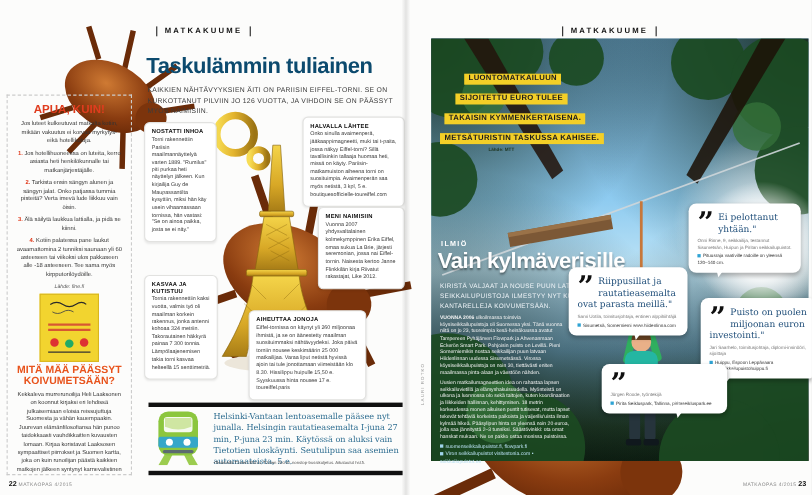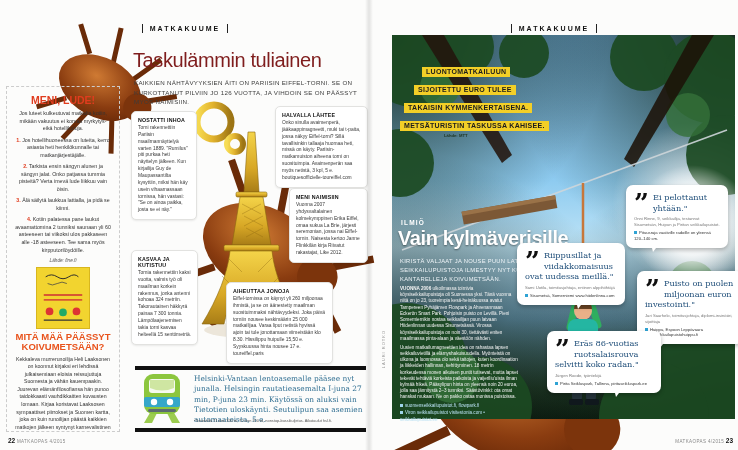--- a/index.html
+++ b/index.html
@@ -21,21 +21,21 @@
   .apua-title{color:#e03c1e;font-weight:bold;font-size:10.5px;margin:1px 0 4px;}
   .apua-intro{font-size:5.3px;line-height:1.45;color:#333;margin-bottom:3.5px;}
   .tip{font-size:5.3px;line-height:1.45;color:#333;margin-bottom:3.5px;}
   .tip b{color:#e03c1e;}
   .apua-source{font-size:4.7px;font-style:italic;color:#555;margin-bottom:4px;}
   #book-cover{width:52px;height:60px;margin:2px auto 3px;background:#f2d42f;border:1px solid #d8b61e;position:relative;}
   .book-title{color:#e8531c;font-weight:bold;font-size:9.5px;line-height:1.1;}
   .book-body{font-size:5.2px;line-height:1.45;color:#333;margin-top:3px;}
 
   
-  #art-title{position:absolute;left:133px;top:49px;font-size:20px;font-weight:400;letter-spacing:-.4px;color:#7f1d1d;}
+  #art-title{position:absolute;left:133px;top:49px;font-size:20px;font-weight:700;letter-spacing:-.4px;color:#0c4a6e;}
   #art-standfirst{position:absolute;left:134px;top:78px;width:234px;font-size:6.2px;letter-spacing:.3px;
                   color:#3c3c3c;line-height:1.55;}
   #eiffel{position:absolute;left:172px;top:92px;width:150px;height:250px;}
   .callout{position:absolute;background:#fff;border:1px solid #e2e2e0;border-radius:5px;padding:5px 6px;
            box-shadow:0 1px 2px rgba(0,0,0,.08);box-sizing:border-box;}
   .callout h4{font-size:5.3px;font-weight:bold;margin:0 0 2px;color:#111;letter-spacing:.2px;}
   .callout p{font-size:4.9px;line-height:1.4;color:#3a3a3a;margin:0;}
   #co-0{left:131px;top:111px;width:66px;}
   #co-1{left:275px;top:106px;width:93px;}
   #co-2{left:289px;top:188px;width:79px;}
@@ -147,21 +147,21 @@
       </g>
       <g transform="translate(82,64) rotate(20)">
         <ellipse rx="14" ry="9.5" fill="url(#bugg)"></ellipse>
           <circle cx="13.5" cy="0" r="4.5" fill="#7c340c"></circle>
       </g>
     </g>
   </svg>
 
   
   <div id="sidebar-box">
-    <div class="apua-title">MENI, LUDE!</div>
+    <div class="apua-title">APUA, KUIN!</div>
     <div class="apua-intro">Jos luteet kulkeutuvat matkalta kotiin, mikään vakuutus ei korvaa myrkytys- eikä hotellikuluja.</div>
     <div class="tip"><b>1.</b> <span>Jos hotellihuoneessa on luteita, kerro asiasta heti henkilökunnalle tai matkanjärjestäjälle.</span></div>
     <div class="tip"><b>2.</b> <span>Tarkista ensin sängyn alunen ja sängyn jalat. Onko patjassa tummia pisteitä? Verta imevä lude liikkuu vain öisin.</span></div>
     <div class="tip"><b>3.</b> <span>Älä säilytä laukkua lattialla, ja pidä se kiinni.</span></div>
     <div class="tip"><b>4.</b> <span>Kotiin palatessa pane laukut avaamattomina 2 tunniksi saunaan yli 60 asteeseen tai viikoksi ulos pakkaseen alle -18 asteeseen. Tee sama myös kirpputorilöydöille.</span></div>
     <div class="apua-source">Lähde: fine.fi</div>
 
     <div id="book-cover">
       <svg viewBox="0 0 52 60" width="50" height="58">
         <path d="M8,9 q6,-4 12,0 t12,0 t10,0" stroke="#2a2a2a" stroke-width="1" fill="none"></path>
@@ -339,33 +339,32 @@
 
   
   <div class="bubble" id="qb-0">
     <span class="qmark"></span>
     <div class="qtext">Ei pelottanut yhtään."</div>
     <div class="qattr">Onni Rinne, 9, seikkailija, testannut Sisumetsän, Huipun ja Piritan seikkailupuistot.</div>
     <div class="qnote"><span class="bsq"></span><span>Pituusraja vaativille radoille on yleensä 120–140 cm.</span></div>
   </div>
   <div class="bubble" id="qb-1">
     <span class="qmark"></span>
-    <div class="qtext">Riippusillat ja viidakkomaisuus ovat uudessa meillä."</div>
+    <div class="qtext">Riippusillat ja rautatieasemalta ovat parasta meillä."</div>
     <div class="qattr">Sami Uotila, toimitusjohtaja, entinen alppihiihtäjä</div>
     <div class="qnote"><span class="bsq"></span><span>Sisumetsä, Somerniemi www.hiidenlinna.com</span></div>
   </div>
   <div class="bubble" id="qb-2">
     <span class="qmark"></span>
     <div class="qtext">Puisto on puolen miljoonan euron investointi."</div>
     <div class="qattr">Jari Saarhelo, toimitusjohtaja, diplomi-insinööri, sijoittaja</div>
     <div class="qnote"><span class="bsq"></span><span>Huippu, Espoon Leppävaara www.seikkailupuistohuippu.fi</span></div>
   </div>
   <div class="bubble" id="qb-3">
     <span class="qmark"></span>
-    <div class="qtext">Eräs 86-vuotias ruotsalaisrouva selvitti koko radan."</div>
     <div class="qattr">Jürgen Roode, työntekijä</div>
     <div class="qnote"><span class="bsq"></span><span>Pirita Seikluspark, Tallinna, piritaseikluspark.ee</span></div>
   </div>
 
   <div class="footer" id="footer-right">
     <span>MATKAOPAS 4/2015</span>
     <b>23</b>
   </div>
 
   <div id="gutter"></div>

